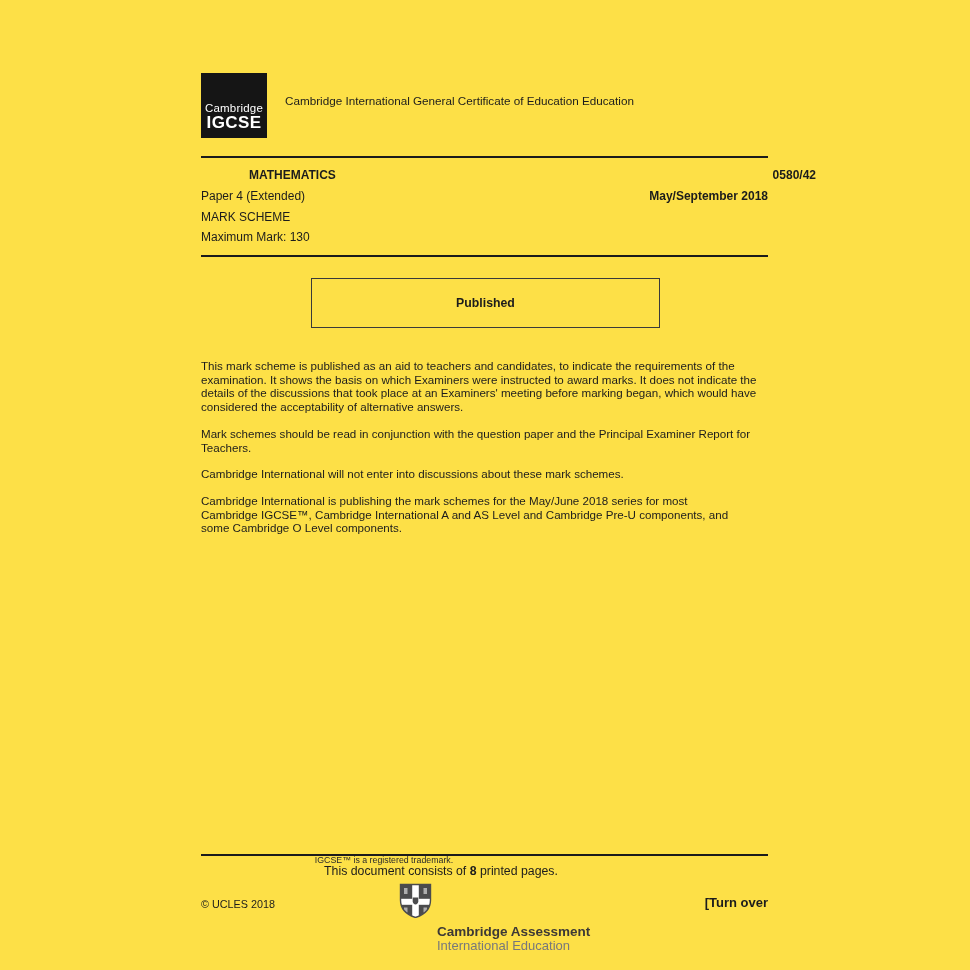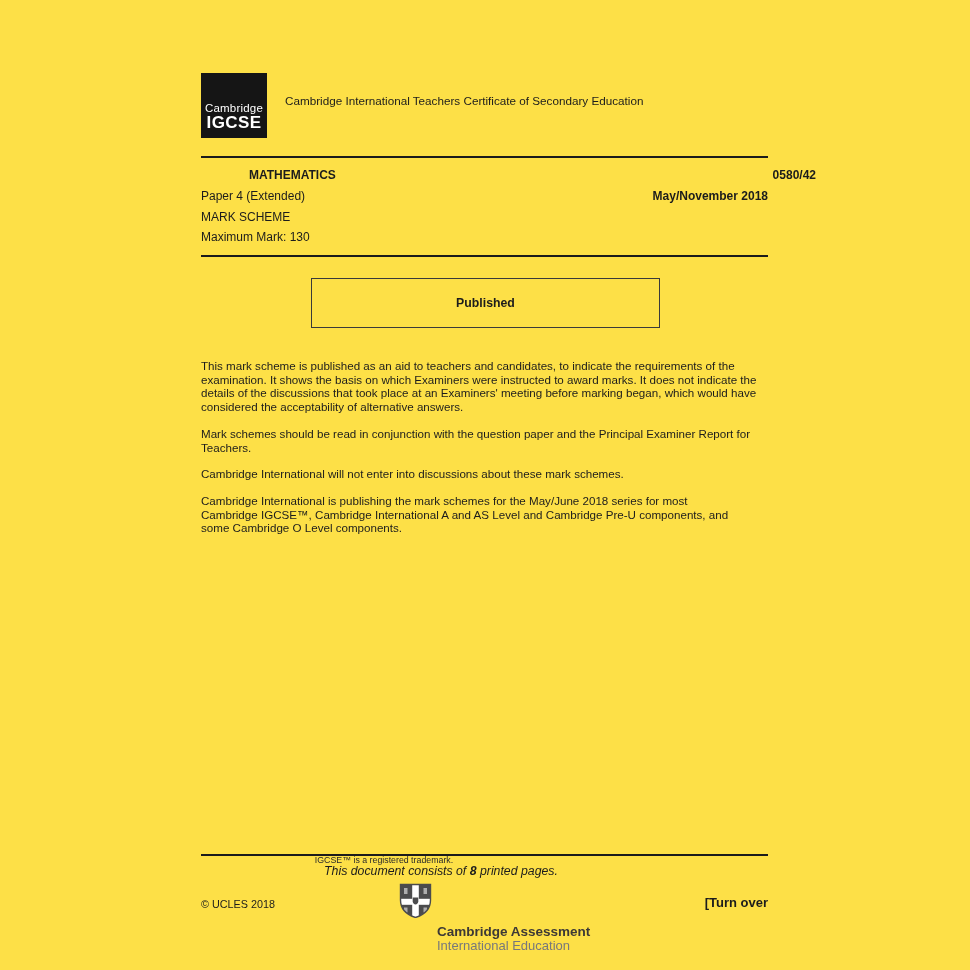--- a/index.html
+++ b/index.html
@@ -51,21 +51,21 @@
 
   
   .para { left:201px; white-space:pre-line; font-size:11.6px; line-height:13.6px; }
   .para-1 { top:359px; }
   .para-2 { top:427px; }
   .para-3 { top:467px; }
   .para-4 { top:494px; }
 
   
   .trademark { left:0; top:839px; width:768px; text-align:center; font-size:8.8px; color:#2a2a2a;margin-top:16px; }
-  .pages-note { left:0; top:864px; width:882px; text-align:center; font-size:12.3px;font-style:italic; }
+  .pages-note { left:0; top:864px; width:882px; text-align:center; font-size:12.3px; }
   .pages-note b { font-weight:bold; }
 
   .footer-logo { left:399px; top:883px; display:flex; align-items:flex-start; }
   .shield { width:33px; height:35px; margin-right:5px; }
   .fl-text { display:flex; flex-direction:column; justify-content:center; padding-top:2px; }
   .fl-line1 { font-size:13.5px; font-weight:bold; color:#3d3936; line-height:1.12;margin-top:39px; }
   .fl-line2 { font-size:13px; color:#77787b; line-height:1.12; }
 
   .copyright { left:201px; top:898px; font-size:10.8px; }
   .turn-over { right:202px; top:895px; font-size:13px; font-weight:bold; }
@@ -74,32 +74,32 @@
 <body>
 
 <div class="page">
 
   <div class="abs logo-box">
     <div class="logo-cambridge">Cambridge</div>
     <div class="logo-igcse">IGCSE</div>
   </div>
 
   <div class="abs org-block">
-    <div class="org-subtitle">Cambridge International Teachers Certificate of Secondary Education</div>
+    <div class="org-subtitle">Cambridge International General Certificate of Education Education</div>
   </div>
 
   <div class="abs rule rule-1"></div>
 
   <div class="abs title-row row-1">
     <span class="b">MATHEMATICS</span>
     <span class="b">0580/42</span>
   </div>
   <div class="abs title-row row-2">
     <span>Paper 4 (Extended)</span>
-    <span class="b">May/November 2018</span>
+    <span class="b">May/September 2018</span>
   </div>
   <div class="abs title-row row-3">
     <span>MARK SCHEME</span>
   </div>
   <div class="abs title-row row-4">
     <span>Maximum Mark: 130</span>
   </div>
 
   <div class="abs rule rule-2"></div>
 

